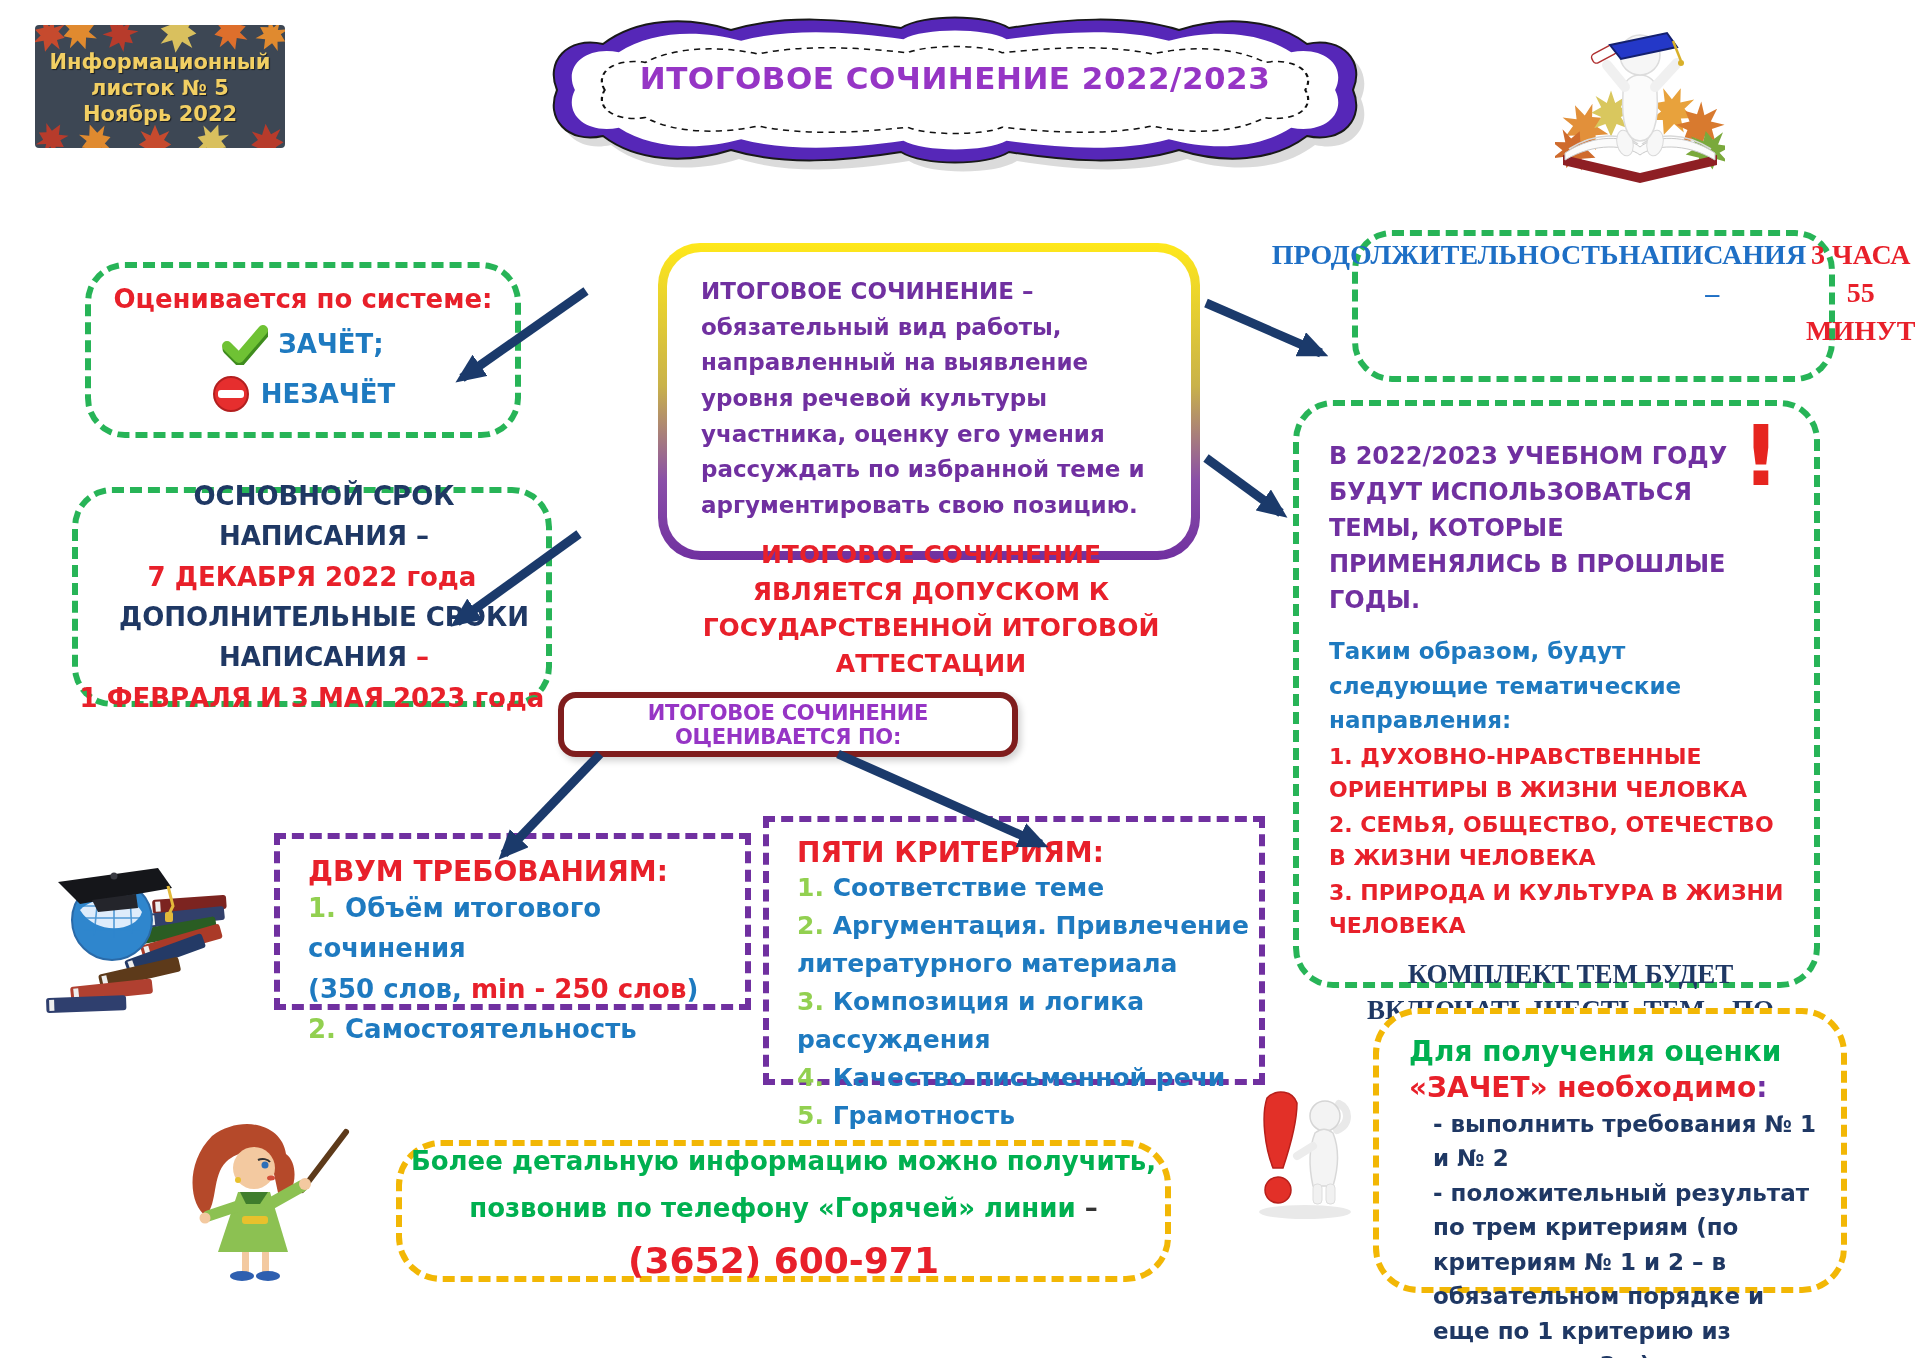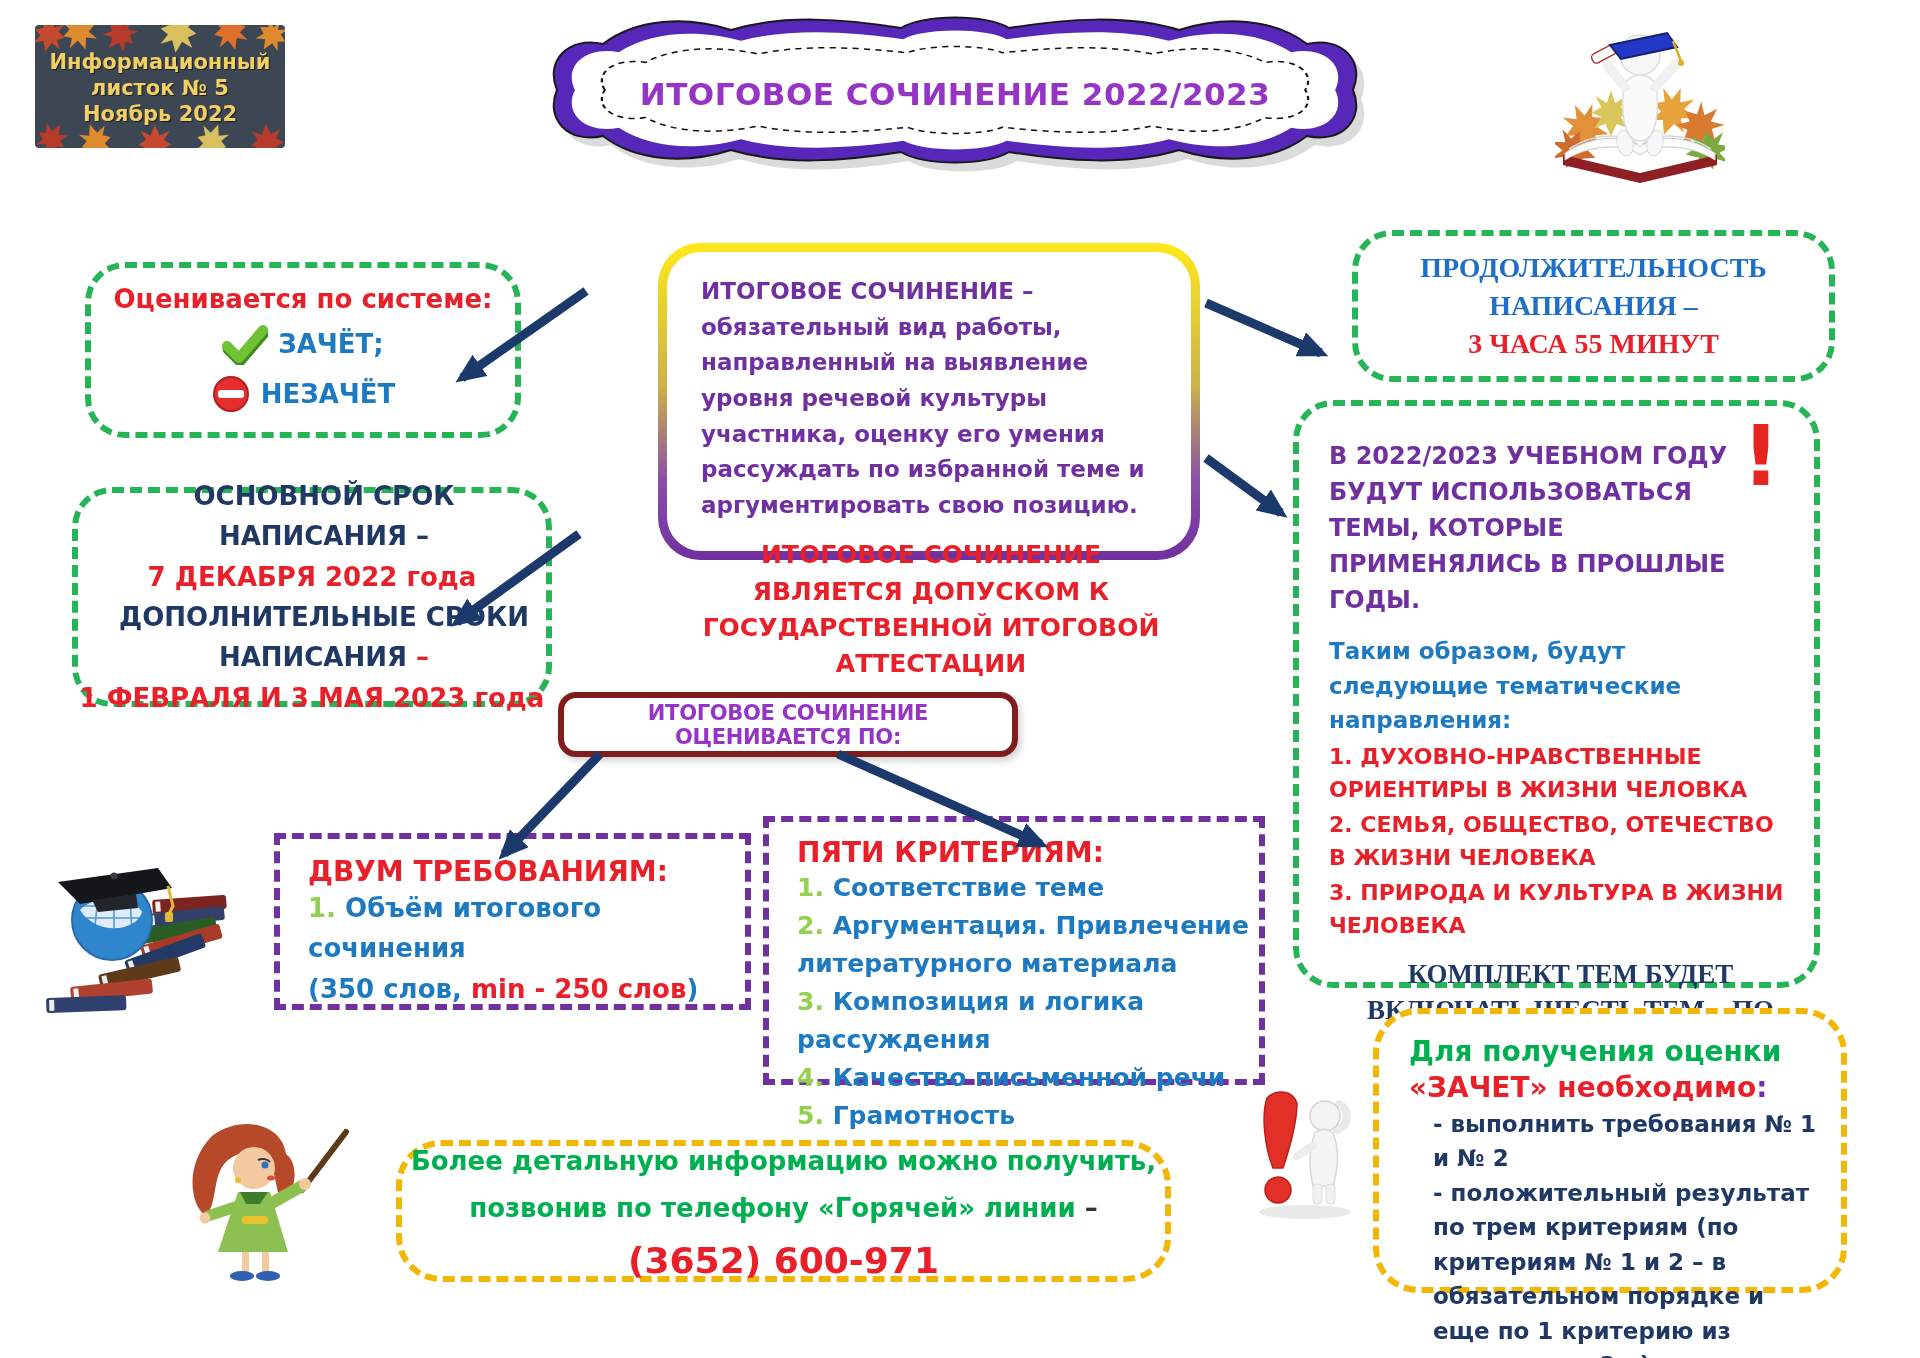--- a/index.html
+++ b/index.html
@@ -24,31 +24,31 @@
   .t-title{color:#9635c5;} .t-serifblue{color:#1e6fc5;} .t-dark{color:#333;}
 
   .serif{font-family:"Liberation Serif",serif;font-weight:700;}
 
   
   .info-card{left:35px;top:25px;width:250px;height:123px;background:#3d4754;border-radius:4px;
              overflow:hidden;text-align:center;}
   .info-lines{position:absolute;left:0;top:24px;width:100%;}
   .info-line{font-size:21px;color:#f2cf63;line-height:26px;text-shadow:1px 1px 1px rgba(0,0,0,.6);}
 
-  .banner-title{left:605px;top:76px;width:700px;text-align:center;font-size:31px;letter-spacing:.5px;}
+  .banner-title{left:605px;top:60px;width:700px;text-align:center;font-size:31px;letter-spacing:.5px;}
 
   .eval-box{left:85px;top:262px;width:436px;height:176px;padding:14px 10px;}
   .eval-head{text-align:center;font-size:26px;margin-top:2px;}
   .eval-row{display:flex;align-items:center;justify-content:center;gap:10px;margin-top:9px;font-size:26px;}
 
   .def-box{left:658px;top:243px;width:542px;height:317px;}
   .def-text{font-size:23px;line-height:1.55;}
   .adm-text{font-size:25px;line-height:1.45;text-align:center;margin-top:14px;}
 
-  .dur-box{left:1352px;top:230px;width:483px;height:152px;display:flex;flex-direction:column;
+  .dur-box{left:1352px;top:230px;width:483px;height:152px;display:flex;flex-direction:row;
            justify-content:center;text-align:center;font-size:28px;line-height:1.35;}
 
   .themes-box{left:1293px;top:400px;width:527px;height:588px;padding:32px 26px 10px 30px;}
   .themes-intro{font-size:24px;line-height:1.5;width:400px;}
   .themes-bang{position:absolute;right:34px;top:8px;font-size:84px;color:#e6251f;line-height:1;}
   .themes-sub{font-size:23px;line-height:1.5;margin-top:16px;}
   .themes-item{font-size:22px;line-height:1.5;margin-top:2px;}
   .themes-summary{font-size:27px;line-height:1.35;text-align:center;margin-top:14px;}
 
   .dates-box{left:72px;top:487px;width:480px;height:220px;display:flex;flex-direction:column;
@@ -201,20 +201,21 @@
   </div>
 
   <div class="abs blue-box crit-header">
     <div class="crit-header-text t-title">ИТОГОВОЕ СОЧИНЕНИЕ ОЦЕНИВАЕТСЯ ПО:</div>
   </div>
 
   <div class="abs dashed-purple req-box">
     <div class="req-head t-red">ДВУМ ТРЕБОВАНИЯМ:</div>
     <div class="req-line"><span class="t-lgreen">1.</span> <span class="t-blue">Объём итогового сочинения</span></div>
     <div class="req-line"><span class="t-blue">(350 слов,</span> <span class="t-red">min - 250 слов</span><span class="t-blue">)</span></div>
+    <div class="req-line"><span class="t-lgreen">2.</span> <span class="t-blue">Самостоятельность</span></div>
   </div>
 
   <div class="abs dashed-purple crit-box">
     <div class="crit-head t-red">ПЯТИ КРИТЕРИЯМ:</div>
     <div class="crit-line"><span class="t-lgreen">1.</span> <span class="t-blue">Соответствие теме</span></div>
     <div class="crit-line"><span class="t-lgreen">2.</span> <span class="t-blue">Аргументация. Привлечение литературного материала</span></div>
     <div class="crit-line"><span class="t-lgreen">3.</span> <span class="t-blue">Композиция и логика рассуждения</span></div>
     <div class="crit-line"><span class="t-lgreen">4.</span> <span class="t-blue">Качество письменной речи</span></div>
     <div class="crit-line"><span class="t-lgreen">5.</span> <span class="t-blue">Грамотность</span></div>
   </div>

